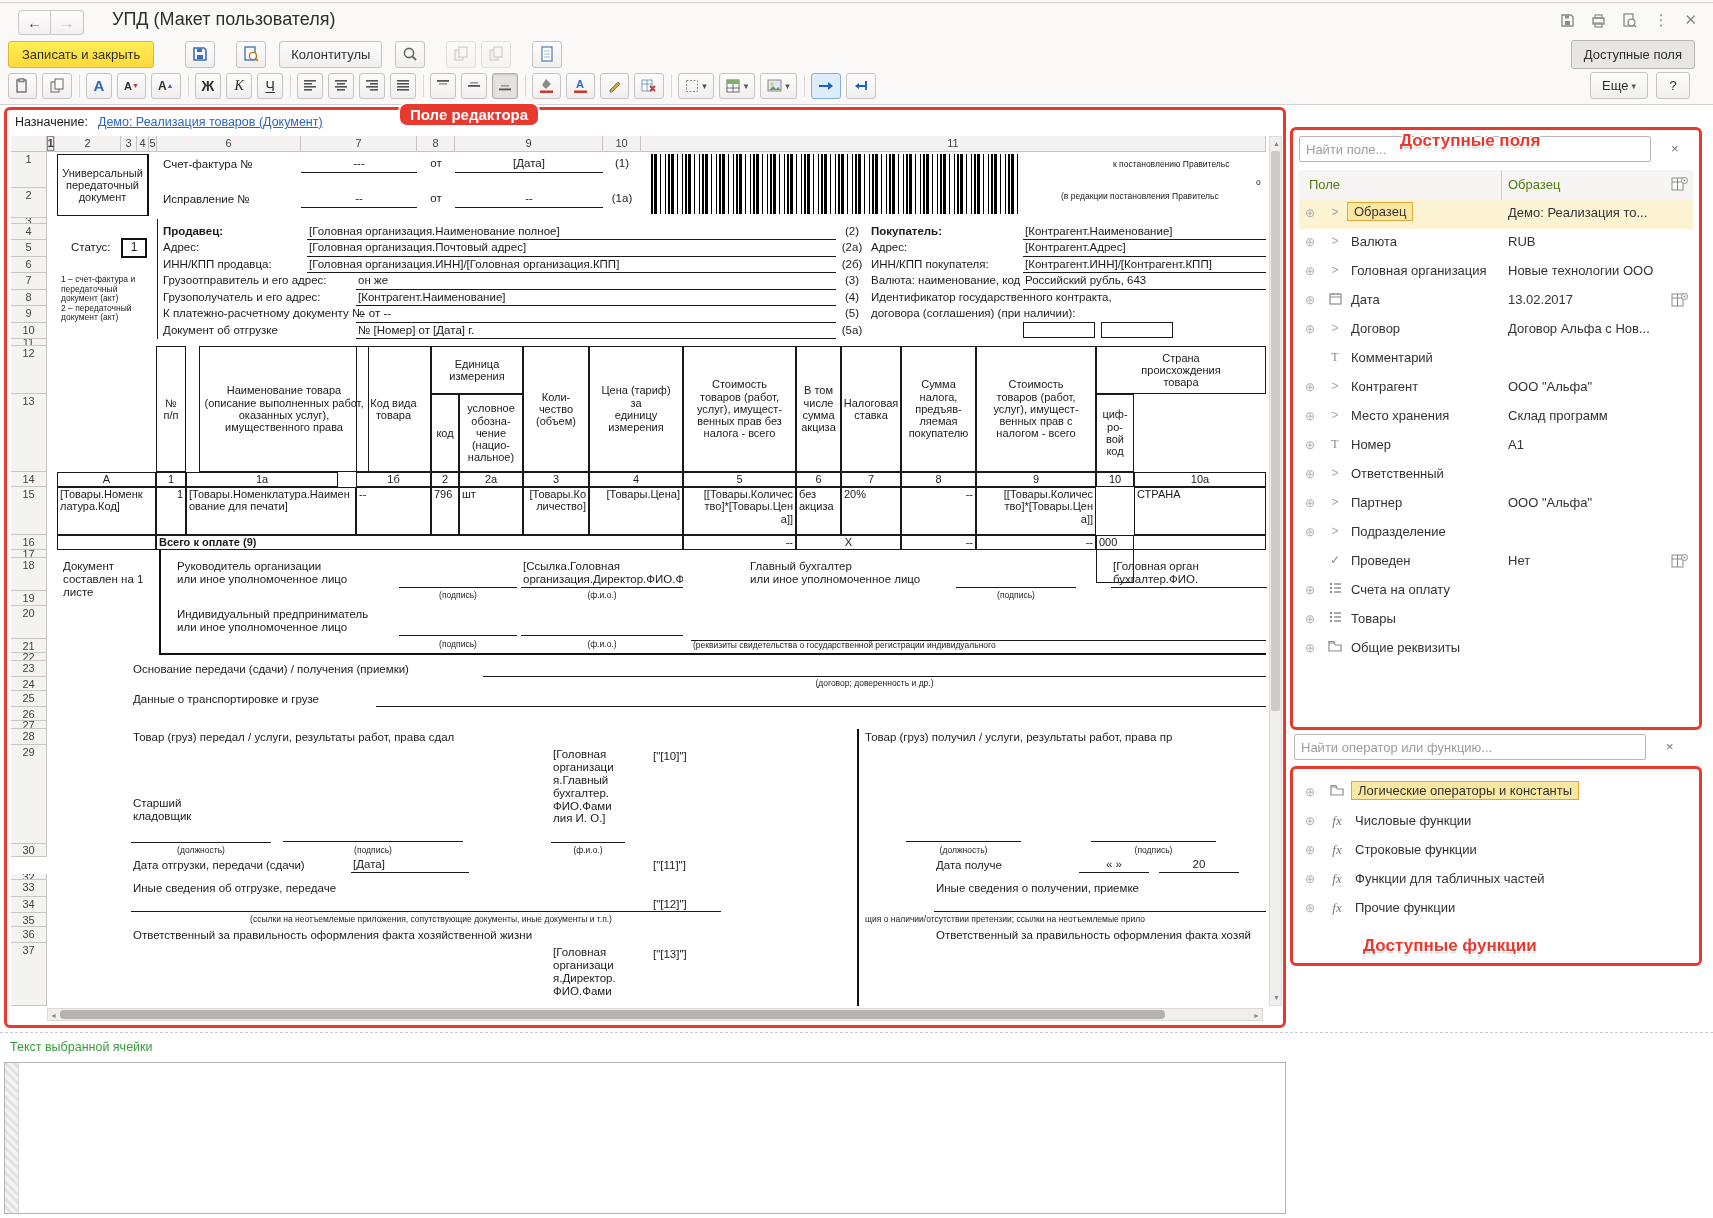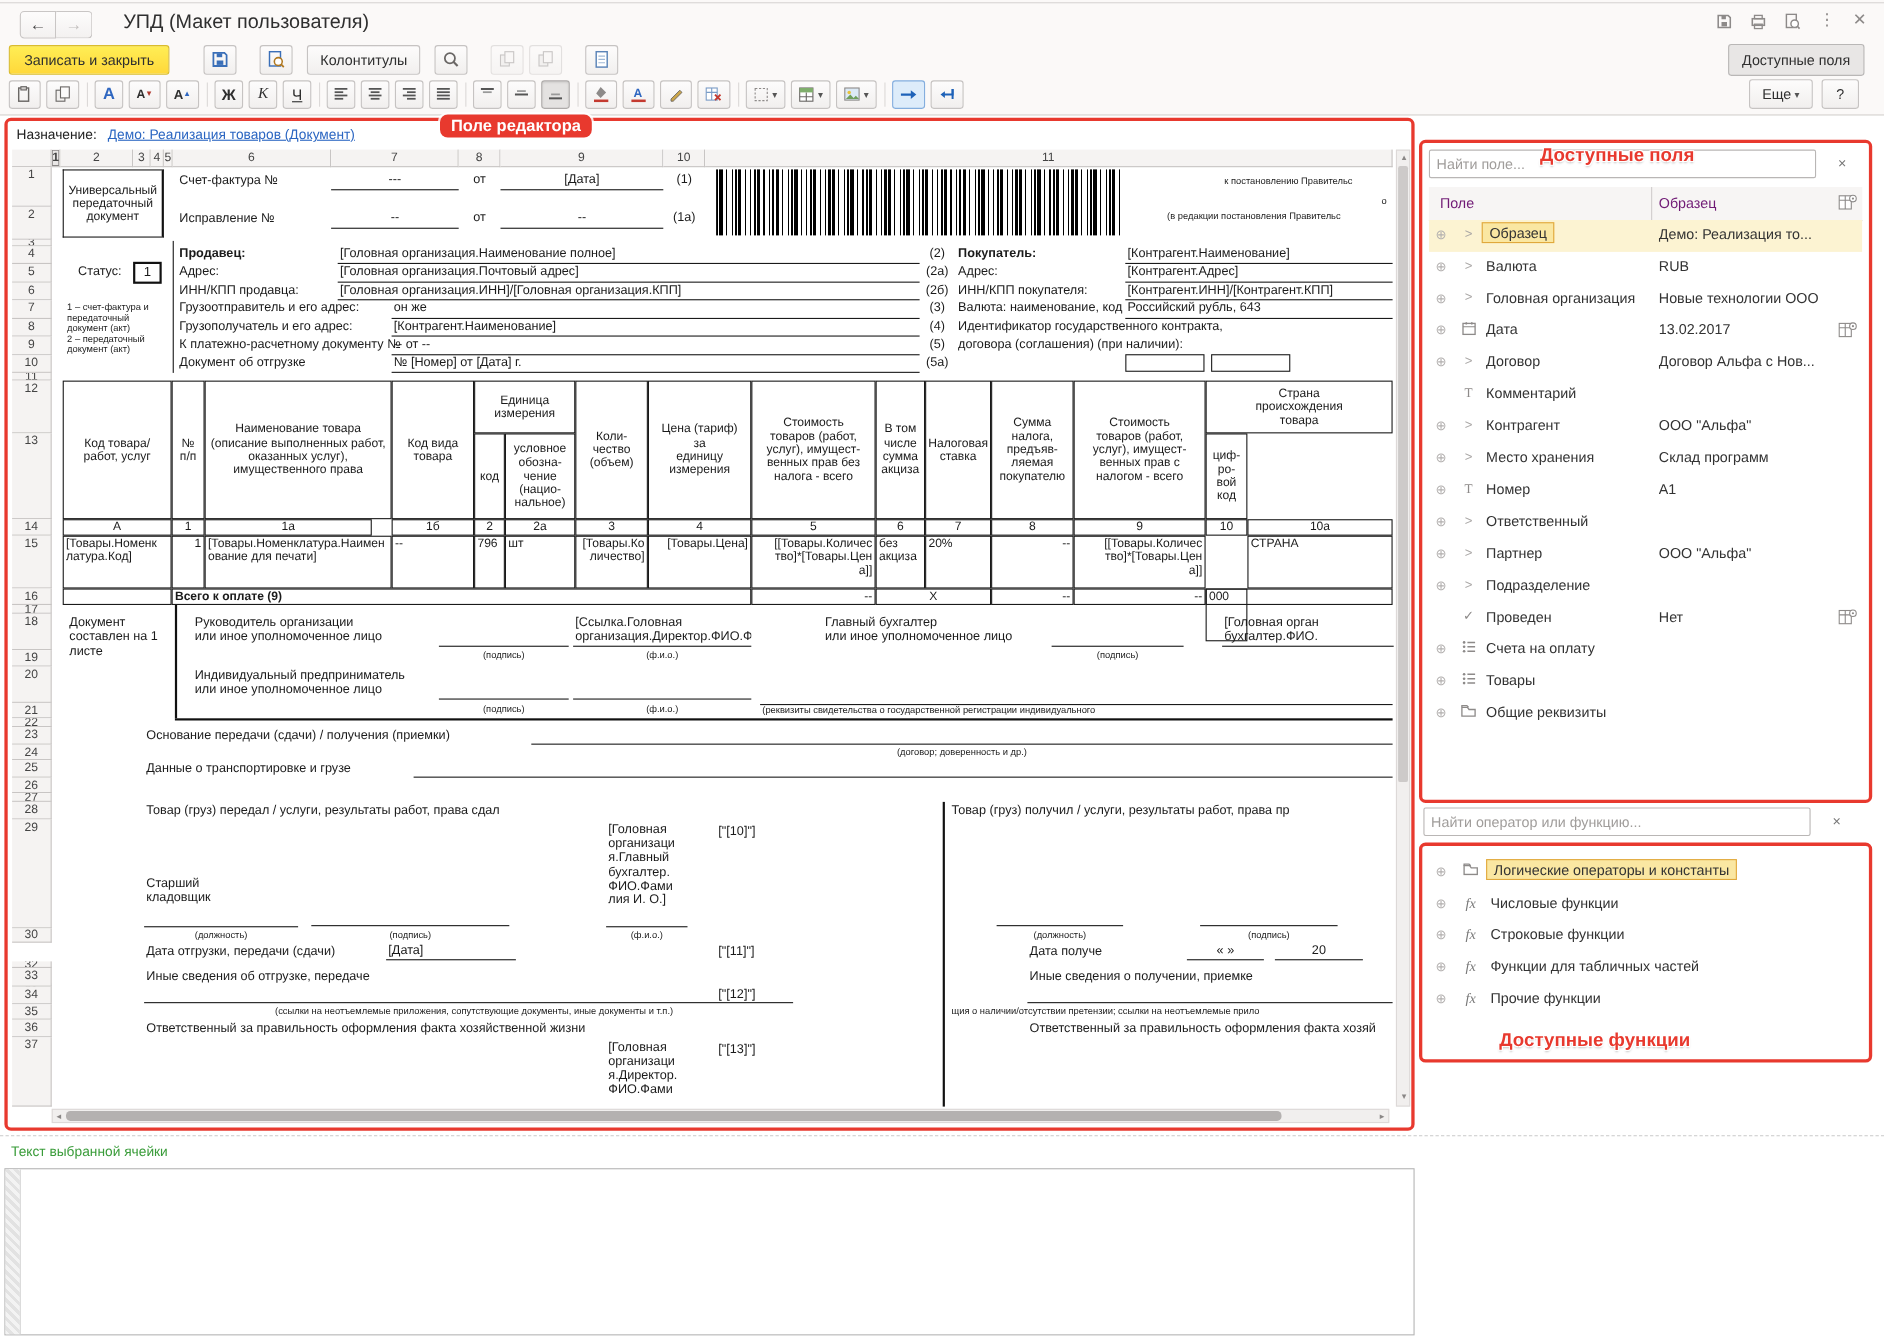--- a/index.html
+++ b/index.html
@@ -76,21 +76,21 @@
   
   .pbox{position:absolute;border:3px solid #e8392e;border-radius:6px;background:#fff;box-sizing:border-box;}
   .fields-box{left:1290px;top:127px;width:412px;height:603px;}
   .func-box{left:1290px;top:766px;width:412px;height:200px;}
   .psearch{position:absolute;height:26px;box-sizing:border-box;}
   .psearch input{width:352px;height:26px;border:1px solid #b9b6b5;border-radius:2px;box-sizing:border-box;padding:0 6px;
     font-size:13px;color:#333;font-family:"Liberation Sans",sans-serif;}
   .psearch input::placeholder{color:#a09d9b;}
   .sclear{position:absolute;left:372px;top:5px;font-size:13px;color:#777;}
   .fields-header{position:absolute;left:6px;right:6px;top:40px;height:30px;background:#f7f5f4;border-bottom:1px solid #d0cdcc;
-    font-size:13px;color:#701a75;}
+    font-size:13px;color:#4d7c0f;}
   .fields-header .c1{position:absolute;left:10px;top:7px;}
   .fields-header .c2{position:absolute;left:209px;top:7px;}
   .fields-header .cdiv{position:absolute;left:202px;top:0;width:1px;height:30px;background:#d0cdcc;}
   .hdr-ic{position:absolute;right:4px;top:6px;}
   .fields-list{position:absolute;left:6px;right:6px;top:70px;bottom:4px;overflow:hidden;}
   .frow{position:relative;height:29px;font-size:13px;color:#333;}
   .frow.fsel{background:#fcf3d2;}
   .plus{position:absolute;left:6px;top:6px;color:#b3b0af;font-size:12px;}
   .tici{position:absolute;left:28px;top:5px;width:16px;text-align:center;color:#8d8a89;font-size:12px;}
   .tici .serif{font-family:"Liberation Serif",serif;}
@@ -460,25 +460,23 @@
       <div class="cell " style="left: 858px; top: 105px; width: 150px; height: 16px;">Адрес:</div>
       <div class="cell u clip" style="left: 1012px; top: 105px; width: 243px; height: 16px;">[Контрагент.Адрес]</div>
       <div class="cell " style="left: 858px; top: 122px; width: 150px; height: 15px;">ИНН/КПП покупателя:</div>
       <div class="cell u clip" style="left: 1012px; top: 122px; width: 243px; height: 15px;">[Контрагент.ИНН]/[Контрагент.КПП]</div>
       <div class="cell " style="left: 858px; top: 138px; width: 152px; height: 16px;">Валюта: наименование, код</div>
       <div class="cell u clip" style="left: 1012px; top: 138px; width: 243px; height: 16px;">Российский рубль, 643</div>
       <div class="cell " style="left: 858px; top: 155px; width: 300px; height: 15px;">Идентификатор государственного контракта,</div>
       <div class="cell " style="left: 858px; top: 171px; width: 300px; height: 16px;">договора (соглашения) (при наличии):</div>
       <div class="cell b" style="left: 1012px; top: 186px; width: 72px; height: 16px;"></div>
       <div class="cell b" style="left: 1090px; top: 186px; width: 72px; height: 16px;"></div>
-      <div class="cell b pre vc" style="left: 46px; top: 210px; width: 99px; height: 126px;">Код товара/
-работ, услуг</div>
       <div class="cell b pre vc" style="left: 145px; top: 210px; width: 30px; height: 126px;">№
 п/п</div>
-      <div class="cell b pre vc" style="left: 175px; top: 210px; width: 170px; height: 126px;">Наименование товара
+      <div class="cell b pre vc" style="left: 188px; top: 210px; width: 170px; height: 126px;">Наименование товара
 (описание выполненных работ,
 оказанных услуг),
 имущественного права</div>
       <div class="cell b pre vc" style="left: 345px; top: 210px; width: 75px; height: 126px;">Код вида
 товара</div>
       <div class="cell b pre vc" style="left: 420px; top: 210px; width: 92px; height: 48px;">Единица
 измерения</div>
       <div class="cell b vc" style="left: 420px; top: 258px; width: 28px; height: 78px;">код</div>
       <div class="cell b pre vc sm" style="left: 448px; top: 258px; width: 64px; height: 78px;">условное
 обозна-

